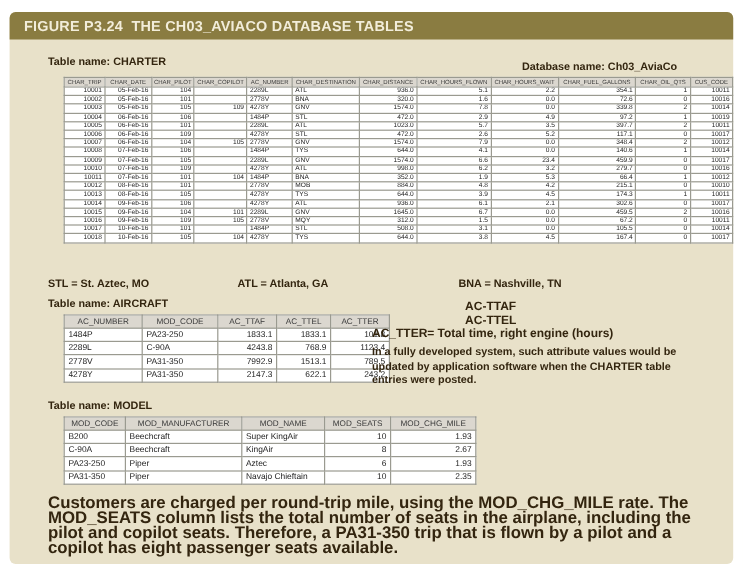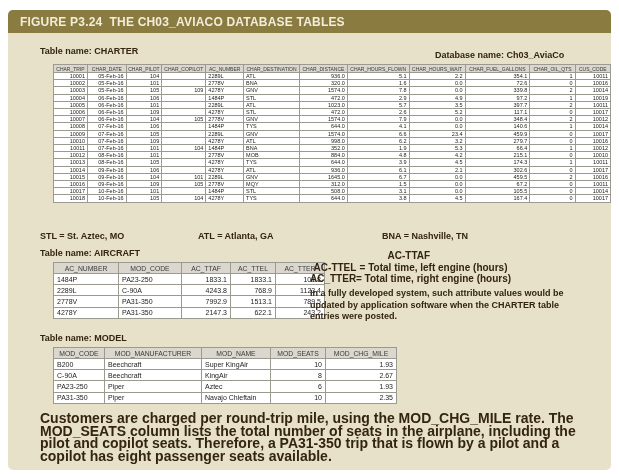--- a/index.html
+++ b/index.html
@@ -406,21 +406,20 @@
           </tr>
         </tbody>
       </table>
 
     <div class="defs">
       <div class="def-row">
         <span class="def-term">AC-TTAF</span>
       </div>
       <div class="def-row">
         <span class="def-term">AC-TTEL</span>
-        <span>= Total time, left engine (hours)</span>
       </div>
       <div class="def-row">
         <span class="def-term">AC_TTER</span>
         <span>= Total time, right engine (hours)</span>
       </div>
     </div>
 
     <div class="note" style="left:302px; top:278px; width:262px;">In a fully developed system, such attribute values would be updated by application software when the CHARTER table entries were posted.</div>
 
     <div class="lbl" style="left:32px; top:323px;">Table name: MODEL</div>

